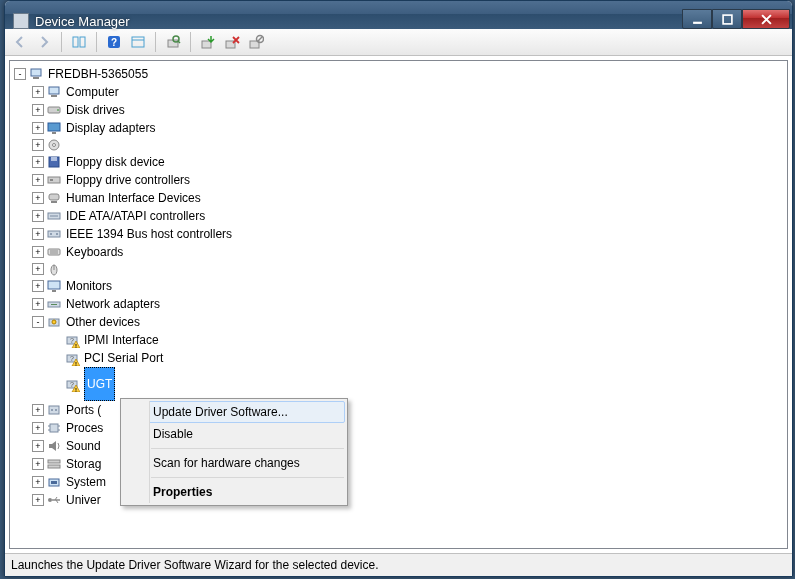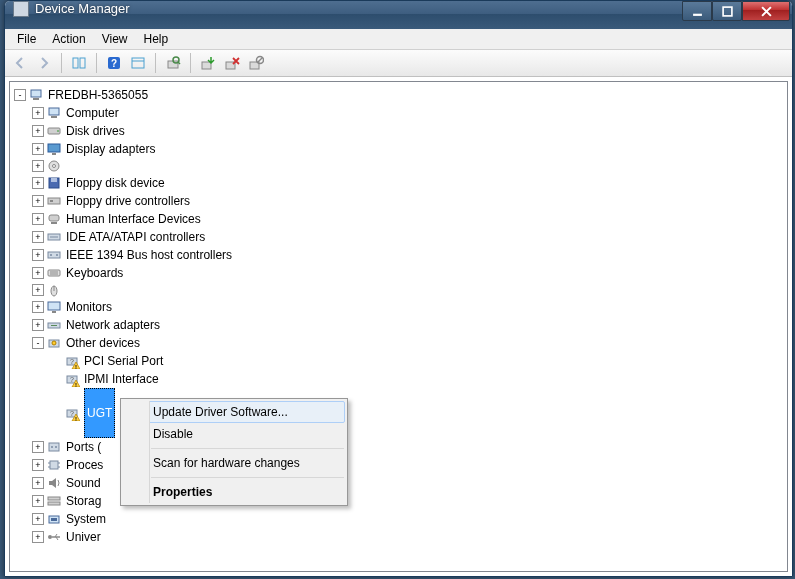--- a/index.html
+++ b/index.html
@@ -21,21 +21,21 @@
     border: 1px solid #1a3a5a;
     border-radius: 6px 6px 0 0;
     box-shadow: 0 0 6px rgba(0,0,0,.5);
     display: flex;
     flex-direction: column;
   }
   .titlebar {
     height: 28px;
     background: linear-gradient(to bottom, #4e6e90 0%, #3e5e80 45%, #2d4d6d 46%, #3a5a7a 100%);
     display: flex;
-    align-items: flex-start;
+    align-items: flex-end;
     color: #fff;
     border-radius: 5px 5px 0 0;
     position: relative;
   }
   .titlebar .app-icon {
     width: 16px; height: 16px;
     margin: 0 6px 0 8px;
     background: #cfd8e2;
     border: 1px solid #6a7a8a;
     box-sizing: border-box;
@@ -133,21 +133,21 @@
   .exp.none { border:none; background:transparent; }
   .n-icon {
     width:16px; height:16px;
     margin-right:4px;
     display:inline-flex; align-items:center; justify-content:center;
   }
   .n-icon svg { width:16px; height:16px; }
   .sel-label {
     background:#3399ff;
     color:#fff;
-    padding: 15px 2px;
+    padding: 7px 2px;
     border:1px dotted #000;
   }
   
   .context-menu {
     position:absolute;
     left: 120px; top: 398px;
     width: 222px;
     background:#f0f0f0;
     border:1px solid #979797;
     box-shadow: 3px 3px 4px rgba(0,0,0,.25);
@@ -208,26 +208,20 @@
           </svg>
       </div>
       <div class="win-btn close">
         <svg viewBox="0 0 10 10">
             <path d="M1 1 L9 9 M9 1 L1 9" stroke="#fff" stroke-width="1.8"></path>
           </svg>
       </div>
     </div>
   </div>
 
-  <div class="menubar">
-    <div class="menu-item">File</div>
-    <div class="menu-item">Action</div>
-    <div class="menu-item">View</div>
-    <div class="menu-item">Help</div>
-  </div>
 
   <div class="toolbar">
     <div class="tb-btn disabled">
         <svg viewBox="0 0 16 16">
           <path d="M10 3 L5 8 L10 13" fill="none" stroke="#4a6a9a" stroke-width="2"></path>
         </svg>
       </div>
     <div class="tb-btn disabled">
         <svg viewBox="0 0 16 16">
           <path d="M6 3 L11 8 L6 13" fill="none" stroke="#4a6a9a" stroke-width="2"></path>
@@ -438,33 +432,33 @@
         <div class="node lvl2">
           <span class="exp none"></span>
           <span class="n-icon">
             <svg viewBox="0 0 16 16">
               <rect x="3" y="5" width="10" height="7" fill="#d0dae5" stroke="#7a8aa0"></rect>
               <text x="8" y="11" text-anchor="middle" font-size="7" fill="#555">?</text>
               <path d="M12 9 L16 16 L8 16 Z" fill="#ffd040" stroke="#b08000" stroke-width="0.7"></path>
               <text x="12" y="15.5" text-anchor="middle" font-size="6" font-weight="bold" fill="#000">!</text>
             </svg>
           </span>
-          <span>PCI Serial Port</span>
+          <span>IPMI Interface</span>
         </div>
         <div class="node lvl2">
           <span class="exp none"></span>
           <span class="n-icon">
             <svg viewBox="0 0 16 16">
               <rect x="3" y="5" width="10" height="7" fill="#d0dae5" stroke="#7a8aa0"></rect>
               <text x="8" y="11" text-anchor="middle" font-size="7" fill="#555">?</text>
               <path d="M12 9 L16 16 L8 16 Z" fill="#ffd040" stroke="#b08000" stroke-width="0.7"></path>
               <text x="12" y="15.5" text-anchor="middle" font-size="6" font-weight="bold" fill="#000">!</text>
             </svg>
           </span>
-          <span>IPMI Interface</span>
+          <span>PCI Serial Port</span>
         </div>
         <div class="node lvl2">
           <span class="exp none"></span>
           <span class="n-icon">
             <svg viewBox="0 0 16 16">
               <rect x="3" y="5" width="10" height="7" fill="#d0dae5" stroke="#7a8aa0"></rect>
               <text x="8" y="11" text-anchor="middle" font-size="7" fill="#555">?</text>
               <path d="M12 9 L16 16 L8 16 Z" fill="#ffd040" stroke="#b08000" stroke-width="0.7"></path>
               <text x="12" y="15.5" text-anchor="middle" font-size="6" font-weight="bold" fill="#000">!</text>
             </svg>
@@ -533,20 +527,23 @@
               <line x1="6" y1="8" x2="14" y2="8" stroke="#888" stroke-width="1.5"></line>
               <line x1="9" y1="8" x2="11" y2="5" stroke="#888"></line>
               <line x1="10" y1="8" x2="12" y2="11" stroke="#888"></line>
             </svg>
           </span>
           <span>Univer</span>
         </div>
       </div>
   </div>
 
+  <div class="statusbar">
+    <span>Launches the Update Driver Software Wizard for the selected device.</span>
+  </div>
 </div>
 
 <div class="context-menu" id="cmenu">
   <div class="cm-gutter"></div>
 <div class="cm-item hover">Update Driver Software...</div>
     <div class="cm-item">Disable</div>
     <div class="cm-sep"></div>
     <div class="cm-item">Scan for hardware changes</div>
     <div class="cm-sep"></div>
     <div class="cm-item bold">Properties</div>

